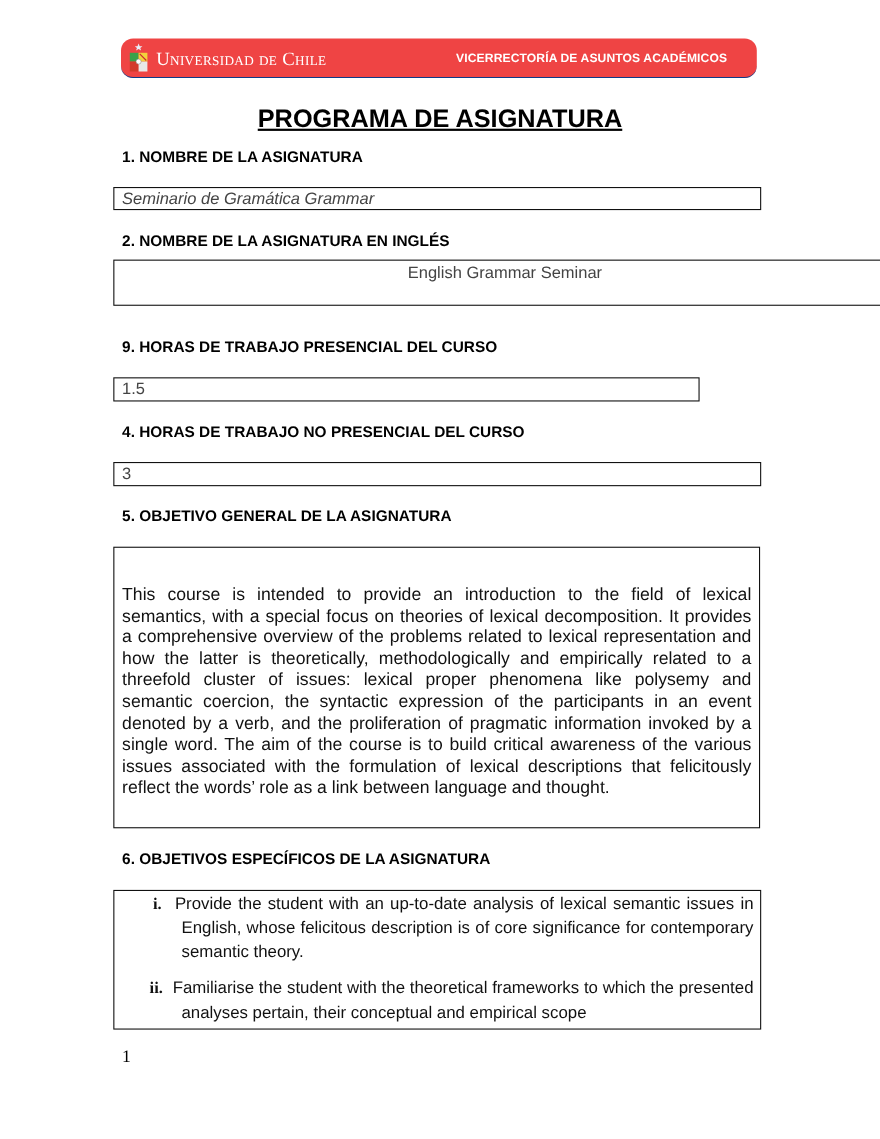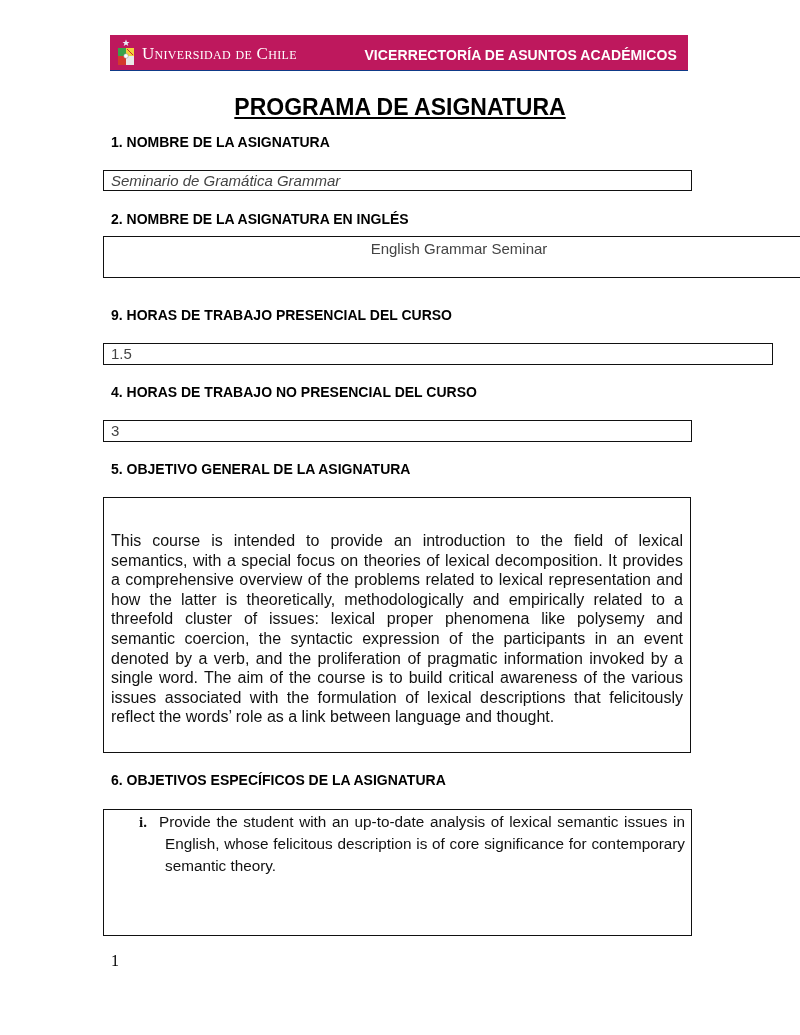--- a/index.html
+++ b/index.html
@@ -1,27 +1,27 @@
 <!DOCTYPE html>
 <html><head>
 <meta charset="utf-8">
 <style>
   html, body { margin: 0; padding: 0; background: #ffffff; }
   body { width: 800px; height: 1035px; position: relative; overflow: hidden;
          font-family: "Liberation Sans", sans-serif; color: #000; }
   .abs { position: absolute; }
 
   
-  .banner { left: 110px; top: 35px; width: 578px; height: 35px; background: #be185d;
-            border-bottom: 1px solid #0f3a88; }
+  .banner { left: 110px; top: 35px; width: 578px; height: 35px; background: #ef4444;
+            border-bottom: 1px solid #0f3a88; border-radius: 11px; }
   .shield { left: 6px; top: 4px; width: 20px; height: 28px; }
   .uni-name { left: 32px; top: 9px; color: #ffffff; font-family: "Liberation Serif", serif;
               font-size: 17px; letter-spacing: 0.3px; font-variant: small-caps; white-space: nowrap; }
-  .vice { right: 11px; top: 12px; color: #ffffff; font-family: "Liberation Sans", sans-serif;
-          font-size: 14px; font-weight: bold; white-space: nowrap; letter-spacing: 0.1px; }
+  .vice { right: 27px; top: 12px; color: #ffffff; font-family: "Liberation Sans", sans-serif;
+          font-size: 11px; font-weight: bold; white-space: nowrap; letter-spacing: 0.1px; }
 
   .doc-title { left: 0; width: 800px; top: 94px; text-align: center; font-size: 23px;
                font-weight: bold; text-decoration: underline; }
 
   .h { left: 111px; font-size: 14px; font-weight: bold; white-space: nowrap; }
 
   .box { border: 1.5px solid #111; box-sizing: border-box; background: #fff; }
   .val { font-size: 15px; color: #444; padding-left: 7px; white-space: nowrap; }
   .val.it { font-style: italic; }
 
@@ -59,35 +59,39 @@
 <div class="abs box" style="left:103px; top:170px; width:589px; height:21px;">
   <div class="val it" style="line-height:19px;">Seminario de Gramática Grammar</div>
 </div>
 
 <div class="abs h" style="top:211px">2.  NOMBRE DE LA ASIGNATURA EN INGLÉS</div>
 <div class="abs box" style="left:103px; top:236px; width:705px; height:42px;text-align:center;">
   <div class="val" style="line-height:24px;">English Grammar Seminar</div>
 </div>
 
 <div class="abs h" style="top:307px">9.  HORAS DE TRABAJO PRESENCIAL DEL CURSO</div>
-<div class="abs box" style="left:103px; top:343px; width:670px; height:22px;">
+<div class="abs box" style="left:103px; top:343px; width:533px; height:22px;">
   <div class="val" style="line-height:20px;">1.5</div>
 </div>
 
 <div class="abs h" style="top:384px">4. HORAS DE TRABAJO NO PRESENCIAL DEL CURSO</div>
 <div class="abs box" style="left:103px; top:420px; width:589px; height:22px;">
   <div class="val" style="line-height:20px;">3</div>
 </div>
 
 <div class="abs h" style="top:461px">5. OBJETIVO GENERAL DE LA ASIGNATURA</div>
 <div class="abs box" style="left:103px; top:497px; width:588px; height:256px;">
   <div class="abs para" style="left:7px; right:7px; top:33px;">This course is intended to provide an introduction to the field of lexical semantics, with a special focus on theories of lexical decomposition. It provides a comprehensive overview of the problems related to lexical representation and how the latter is theoretically, methodologically and empirically related to a threefold cluster of issues: lexical proper phenomena like polysemy and semantic coercion, the syntactic expression of the participants in an event denoted by a verb, and the proliferation of pragmatic information invoked by a single word. The aim of the course is to build critical awareness of the various issues associated with the formulation of lexical descriptions that felicitously reflect the words’ role as a link between language and thought.</div>
 </div>
 
 <div class="abs h" style="top:772px">6. OBJETIVOS ESPECÍFICOS DE LA ASIGNATURA</div>
 <div class="abs box" style="left:103px; top:809px; width:589px; height:127px; overflow:hidden;">
   <div class="obj" style="top:1px;">
     <span class="marker">i.</span>
     <span class="otext" style="padding-left:26px; text-indent:-6px; margin-left:0;">Provide the student with an up-to-date analysis of lexical semantic issues in English, whose felicitous description is of core significance for contemporary semantic theory.</span>
   </div>
+  <div class="obj" style="left:32px; top:78px;">
+    <span class="marker">ii.</span>
+    <span class="otext" style="padding-left:29px; text-indent:-8px;">Familiarise the student with the theoretical frameworks to which the presented analyses pertain, their conceptual and empirical scope</span>
+  </div>
 </div>
 
 <div class="abs page-num">1</div>
 
 </body></html>

